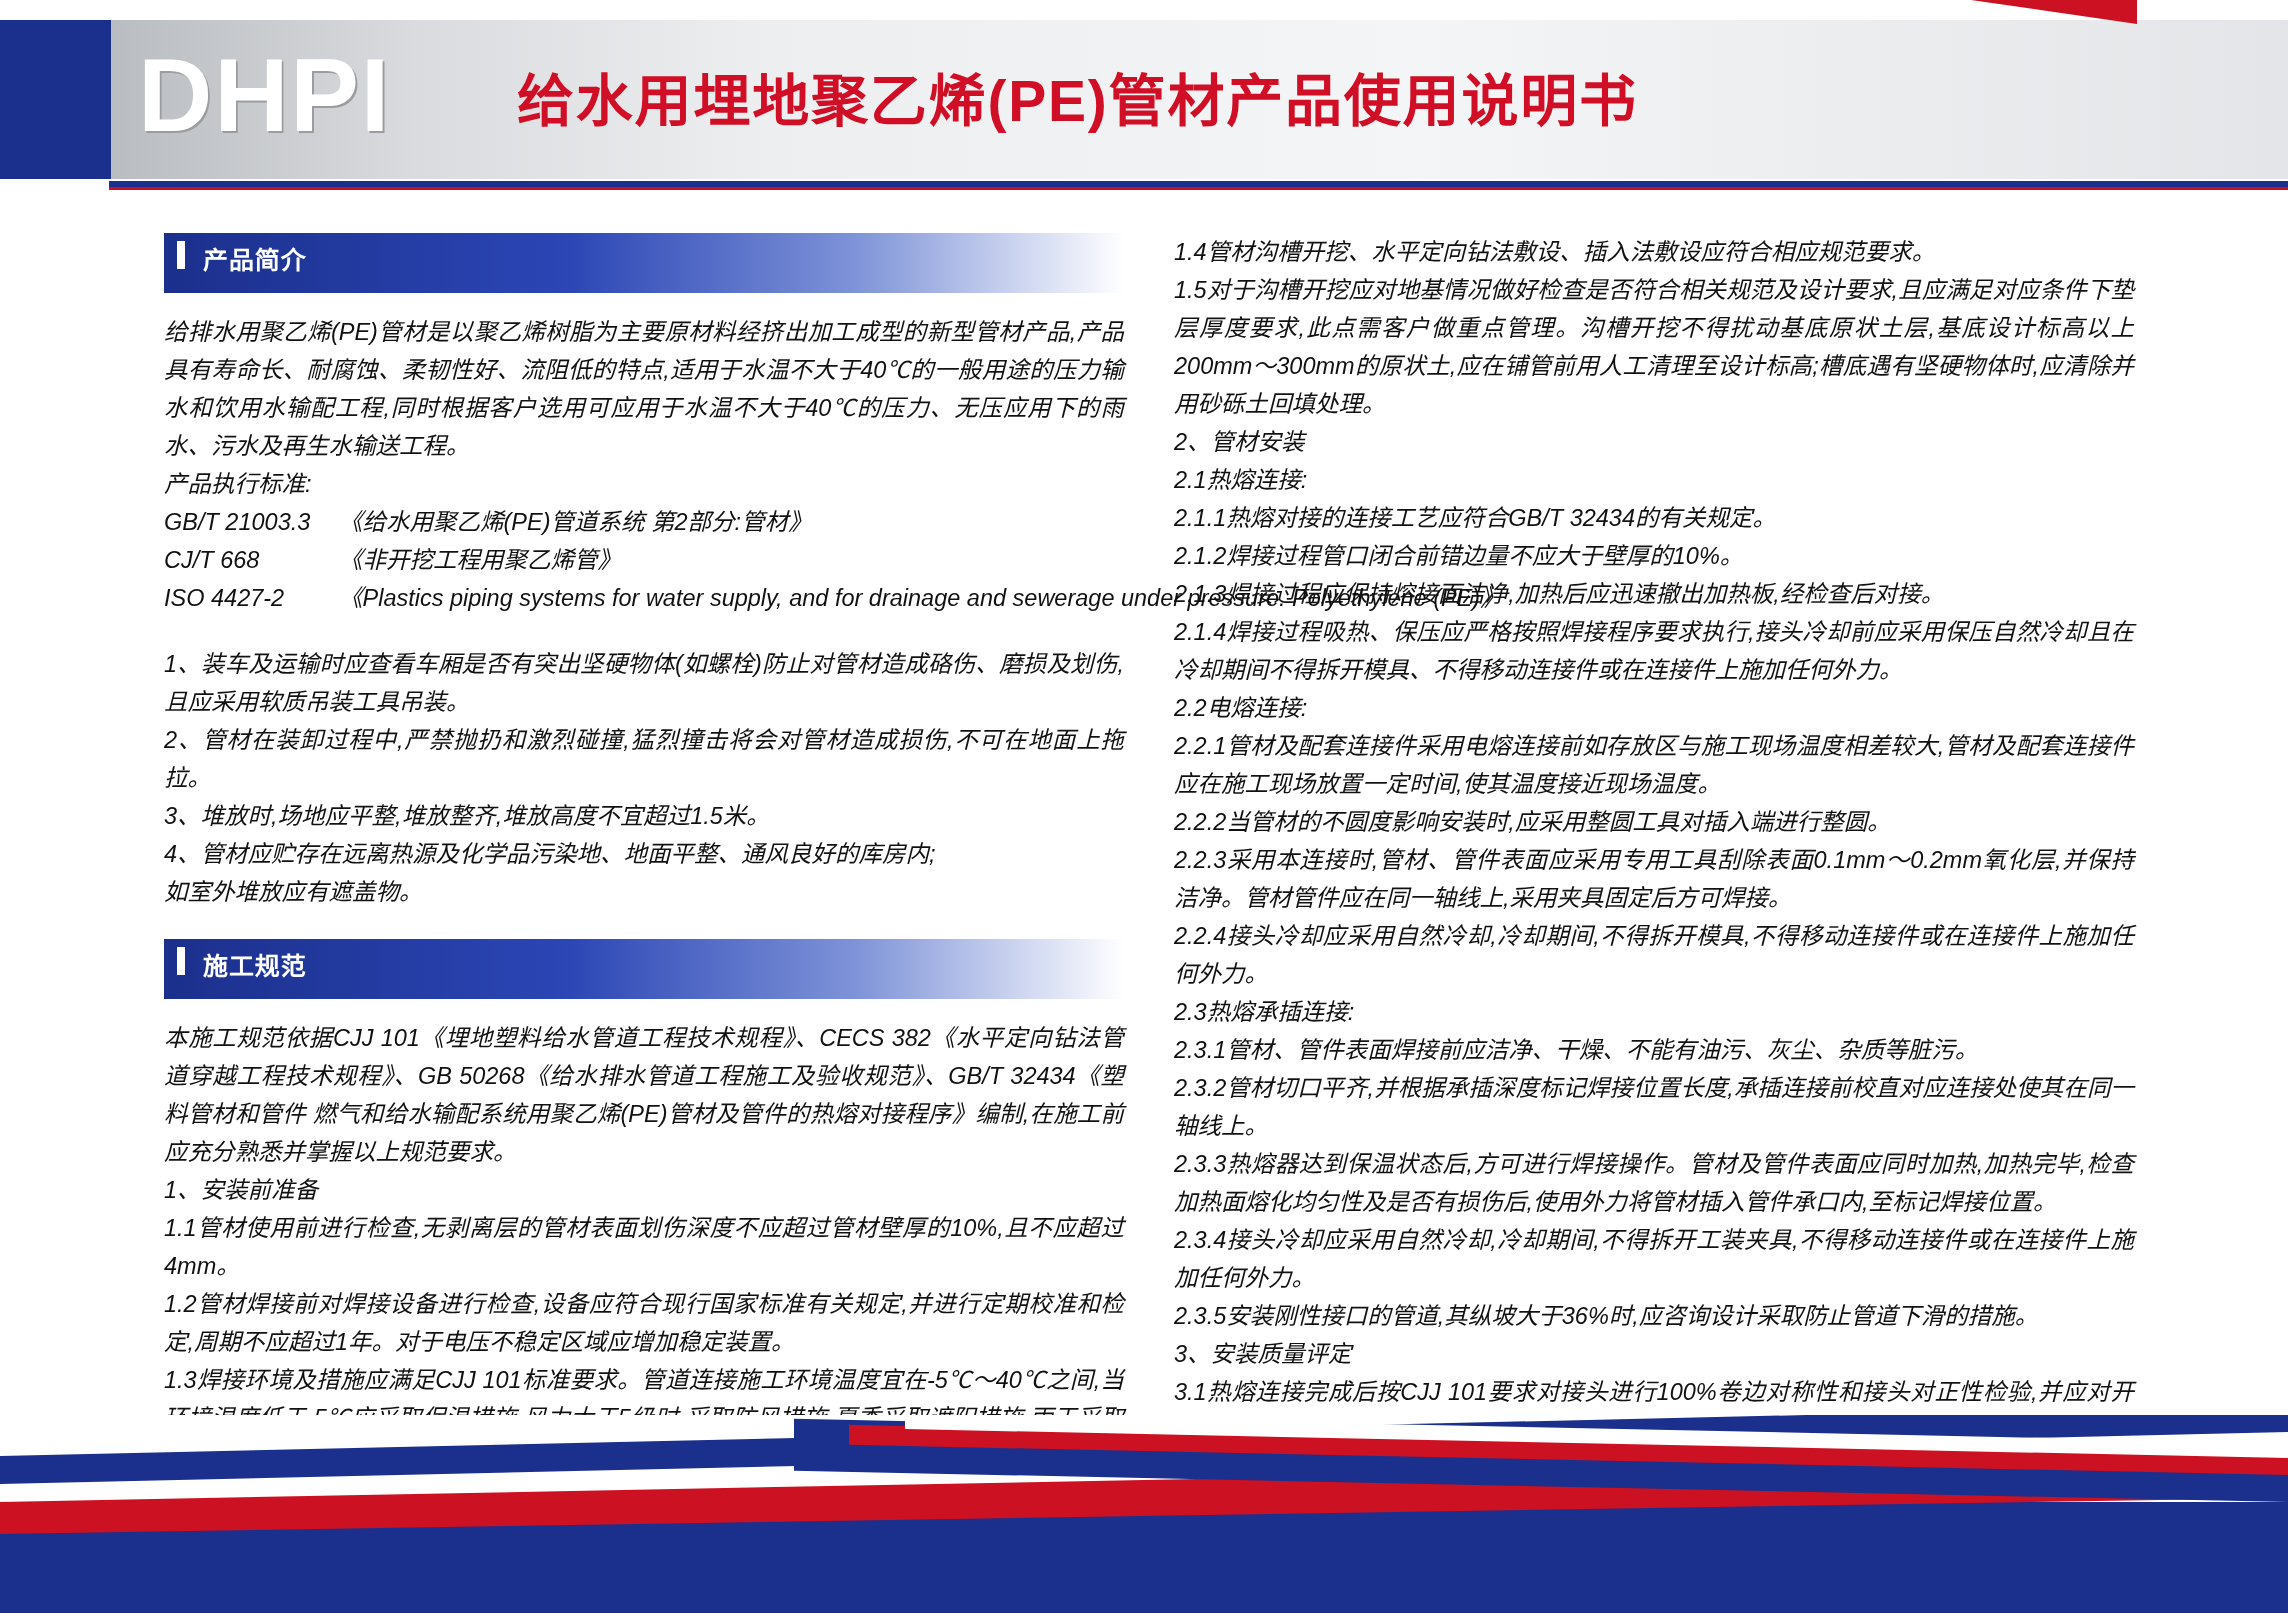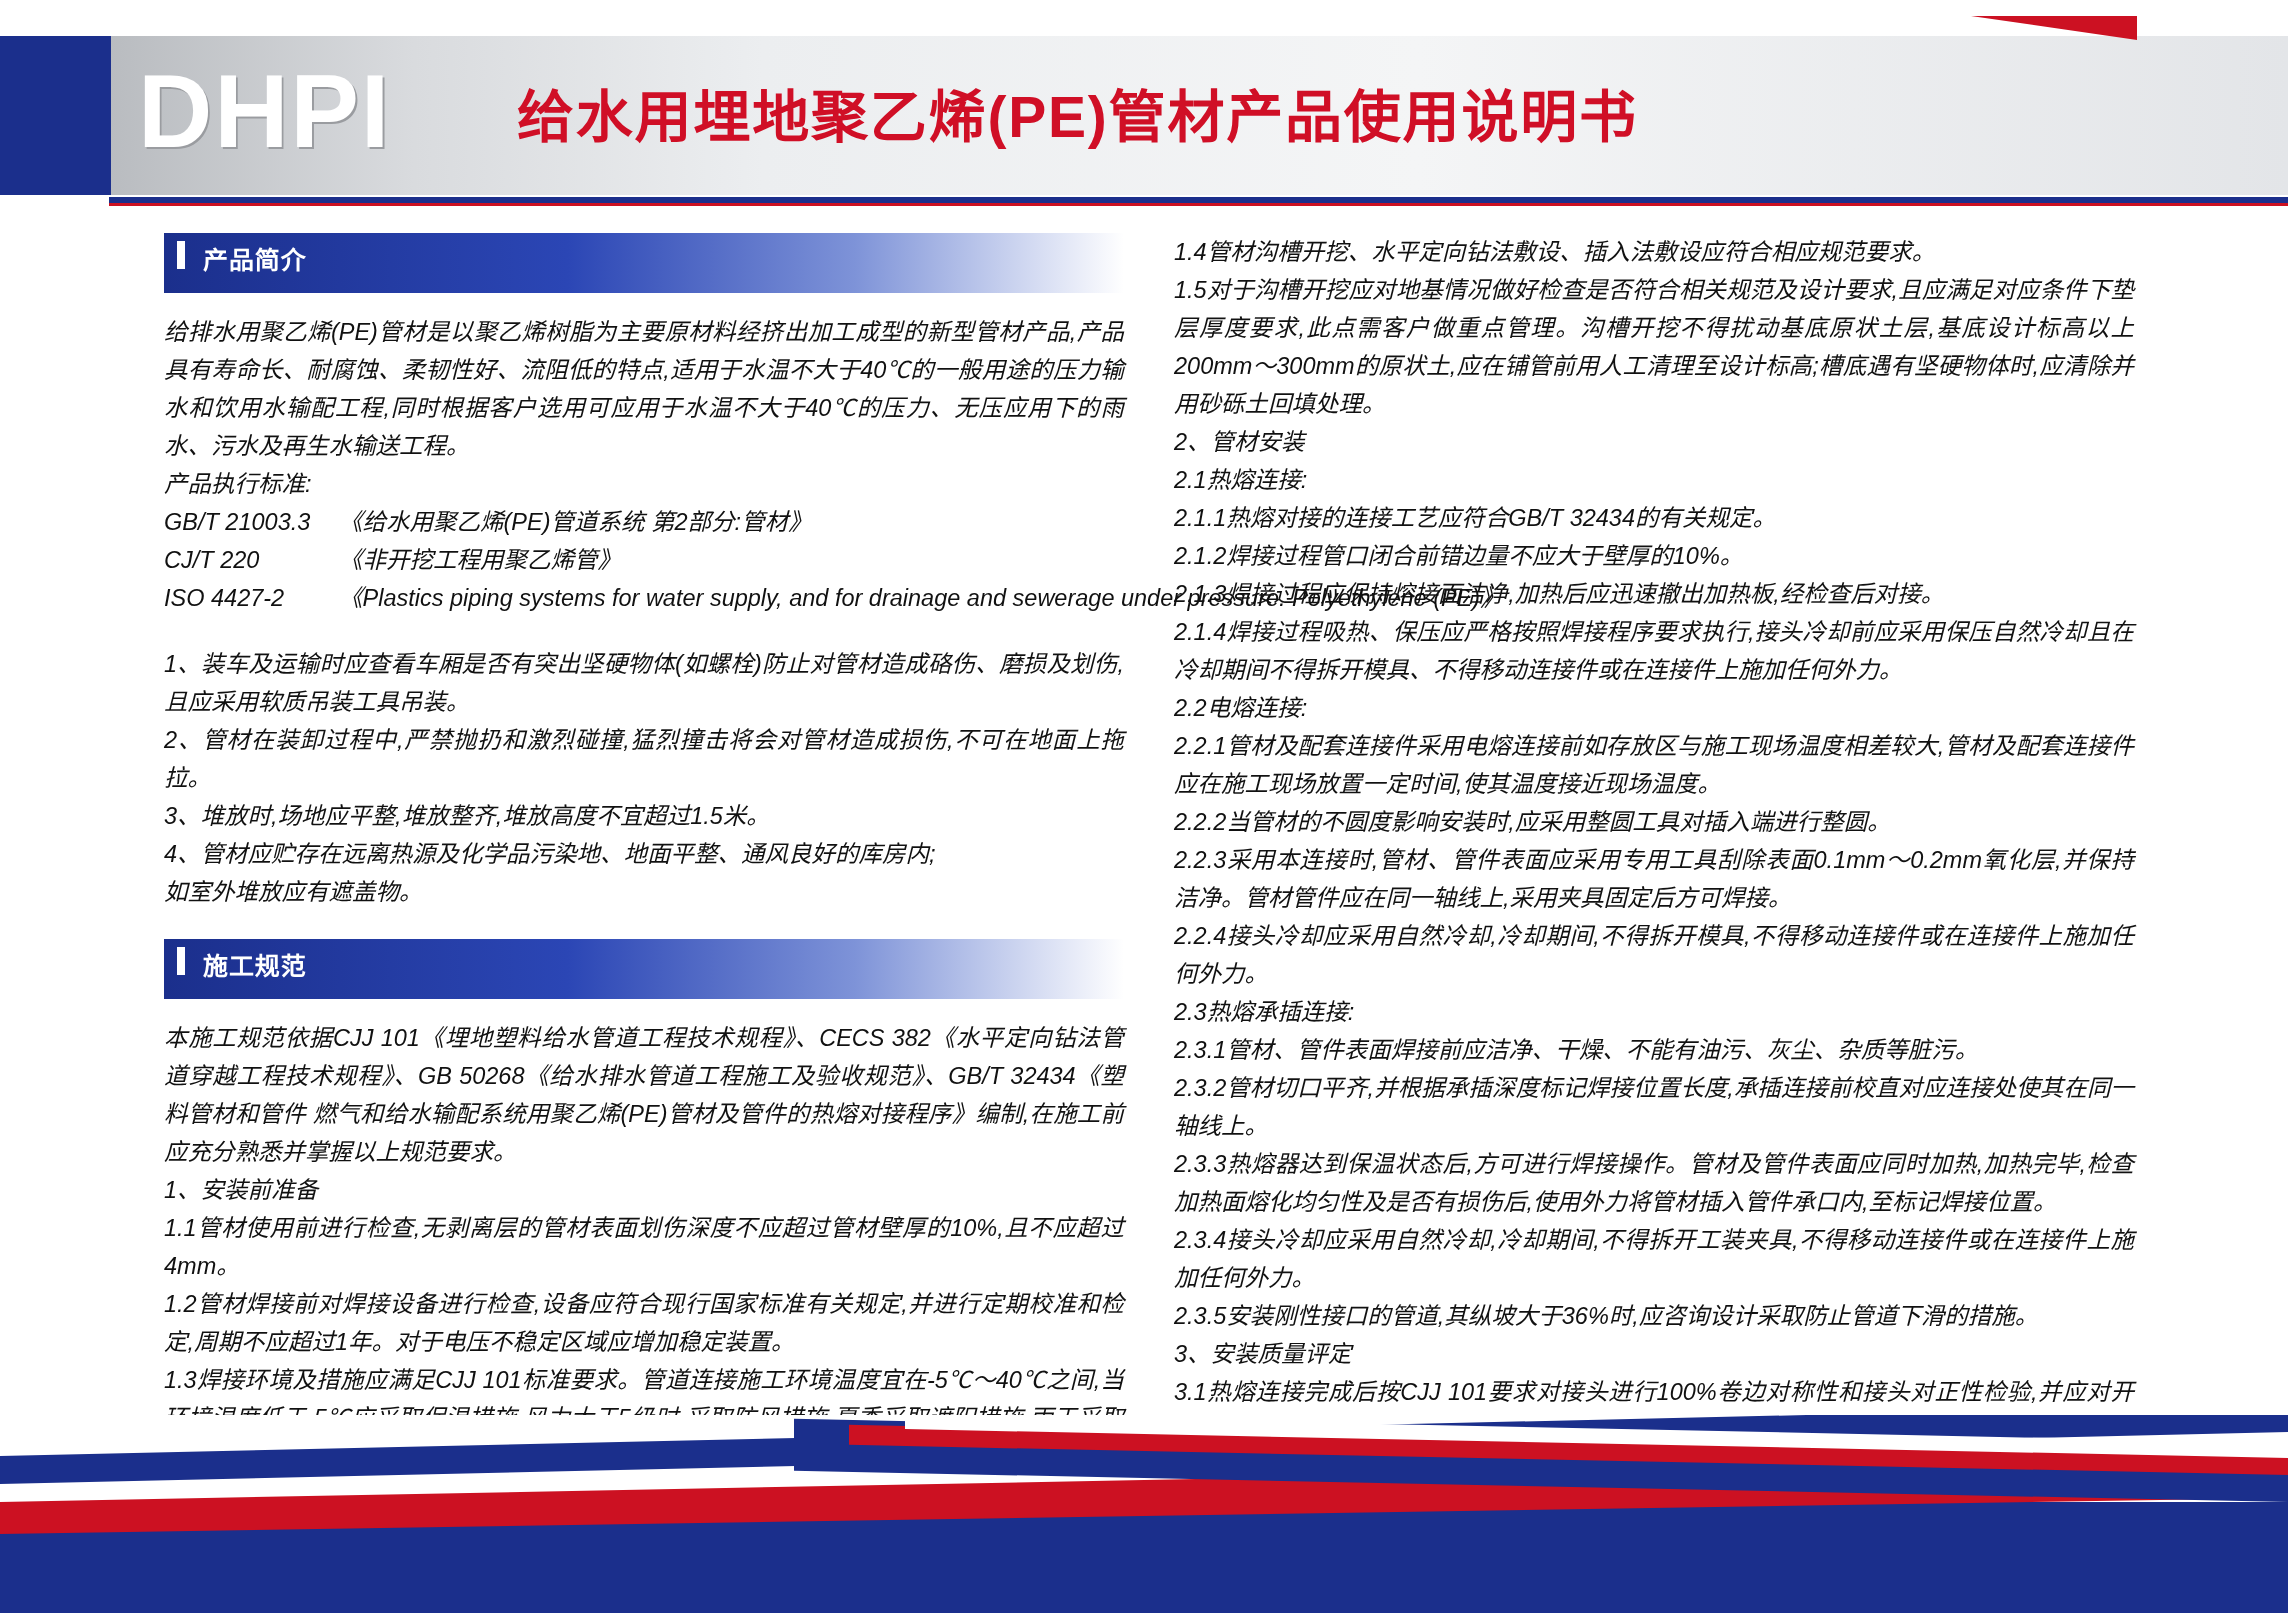--- a/index.html
+++ b/index.html
@@ -11,21 +11,21 @@
     width: 2289px;
     height: 1613px;
     position: relative;
     font-family: "Liberation Sans", sans-serif;
     overflow: hidden;
   }
 
   
   .header {
     position: absolute;
-    left: 0; top: 16px;
+    left: 0; top: 0;
     width: 2137px;
     height: 192px;
   }
   .header-band {
     position: absolute;
     left: 109px; top: 20px;
     width: 2180px; height: 159px;
     background: linear-gradient(180deg,#e9eaec 0%,#d4d6d9 45%,#c2c4c8 55%,#e4e5e7 100%);
   }
   .header-band-inner {
@@ -195,21 +195,21 @@
 <div class="col col-left">
 
   <div class="section-head">
     <span class="tick"></span>
     <span class="label">产品简介</span>
   </div>
   <div class="body-text">
     <p>给排水用聚乙烯(PE)管材是以聚乙烯树脂为主要原材料经挤出加工成型的新型管材产品,产品具有寿命长、耐腐蚀、柔韧性好、流阻低的特点,适用于水温不大于40℃的一般用途的压力输水和饮用水输配工程,同时根据客户选用可应用于水温不大于40℃的压力、无压应用下的雨水、污水及再生水输送工程。</p>
     <p>产品执行标准:</p>
     <p class="std-line"><span class="std-code">GB/T 21003.3</span><span class="std-name">《给水用聚乙烯(PE)管道系统 第2部分:管材》</span></p>
-    <p class="std-line"><span class="std-code">CJ/T 220</span><span class="std-name">《非开挖工程用聚乙烯管》</span></p>
+    <p class="std-line"><span class="std-code">CJ/T 668</span><span class="std-name">《非开挖工程用聚乙烯管》</span></p>
     <p class="std-line iso-wrap"><span class="std-code">ISO 4427-2</span><span class="std-name">《Plastics piping systems for water supply, and for drainage and sewerage under pressure. Polyethylene (PE)》</span></p>
   </div>
 
   <div class="block-gap"></div>
 
   <div class="body-text">
     <p>1、装车及运输时应查看车厢是否有突出坚硬物体(如螺栓)防止对管材造成硌伤、磨损及划伤,且应采用软质吊装工具吊装。</p>
     <p>2、管材在装卸过程中,严禁抛扔和激烈碰撞,猛烈撞击将会对管材造成损伤,不可在地面上拖拉。</p>
     <p>3、堆放时,场地应平整,堆放整齐,堆放高度不宜超过1.5米。</p>
     <p>4、管材应贮存在远离热源及化学品污染地、地面平整、通风良好的库房内;</p>

